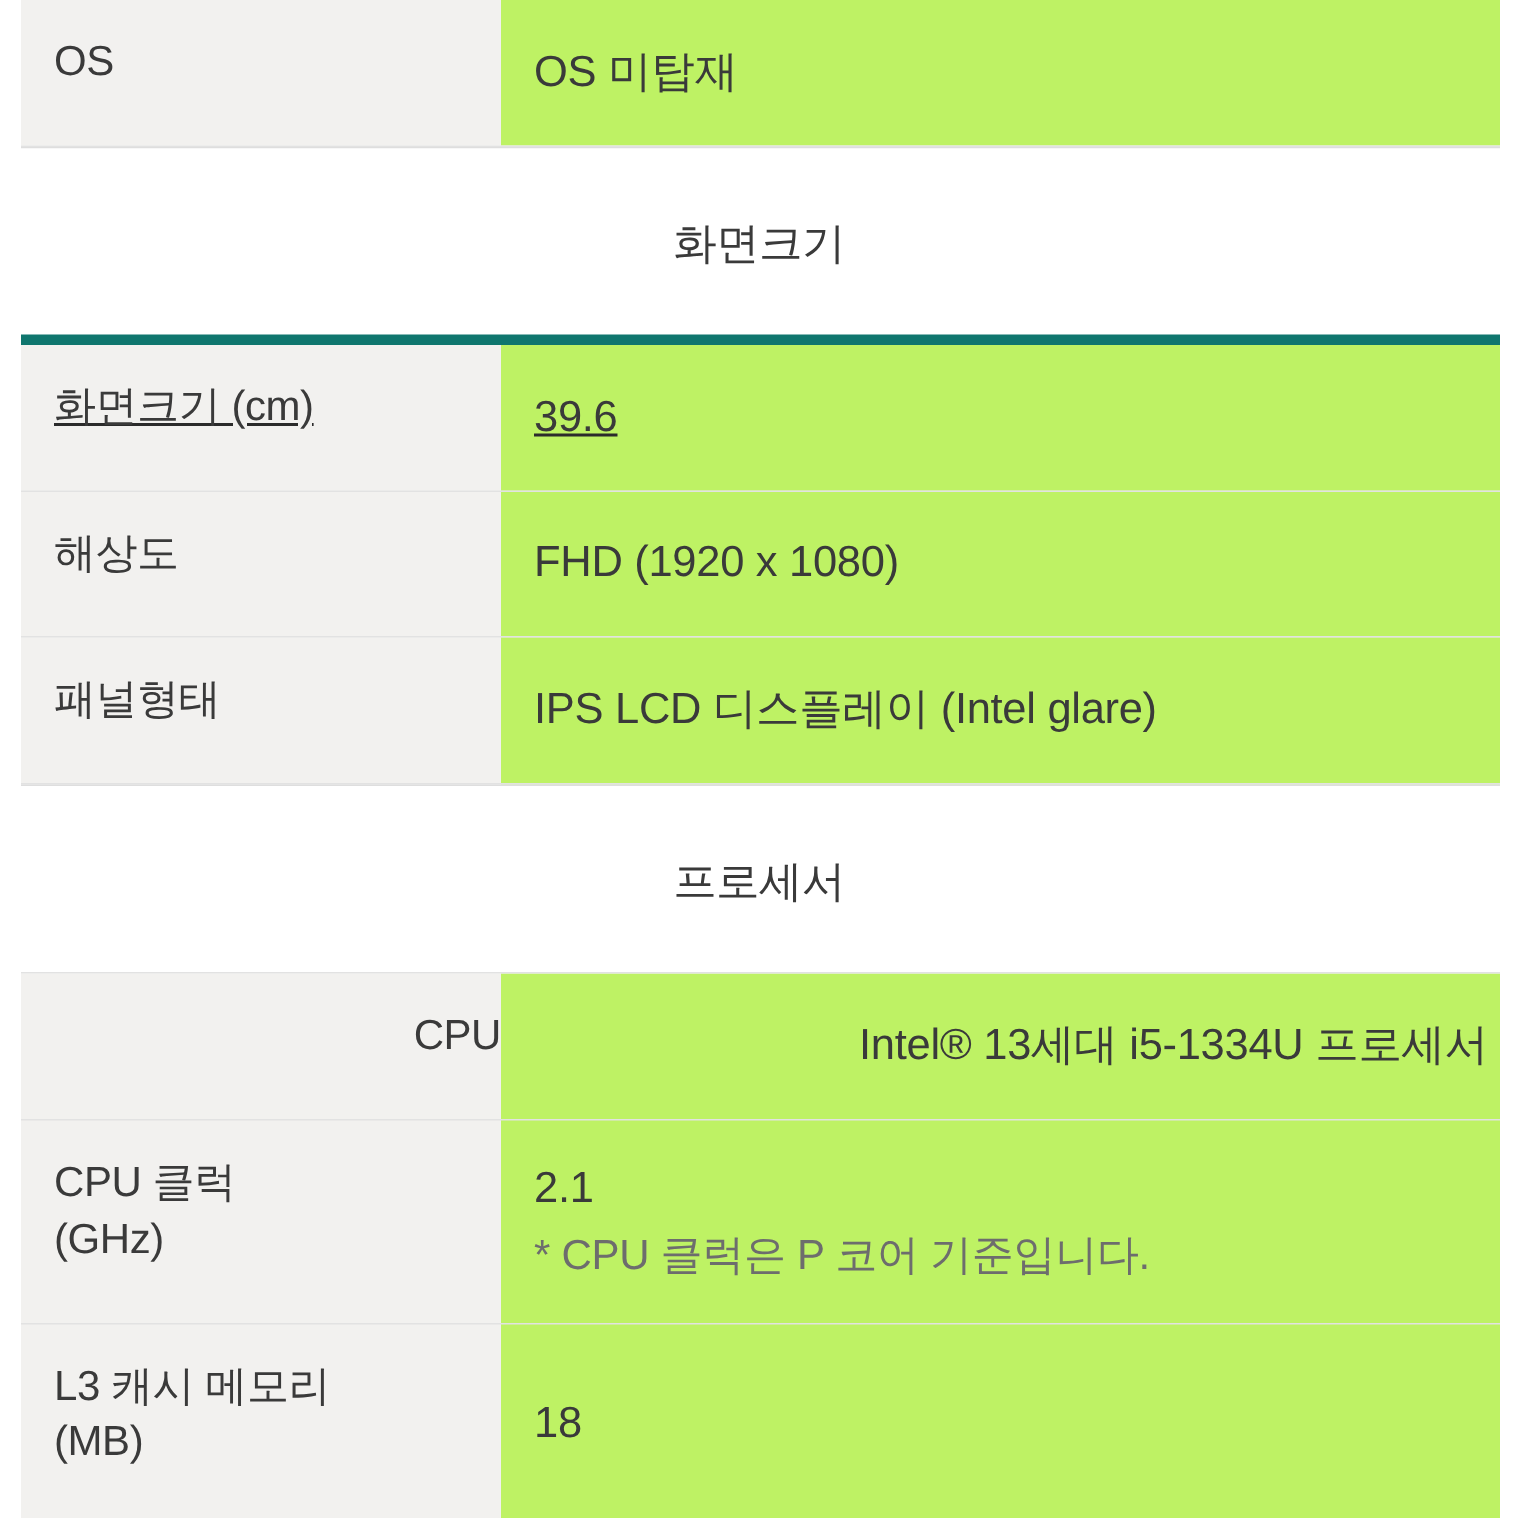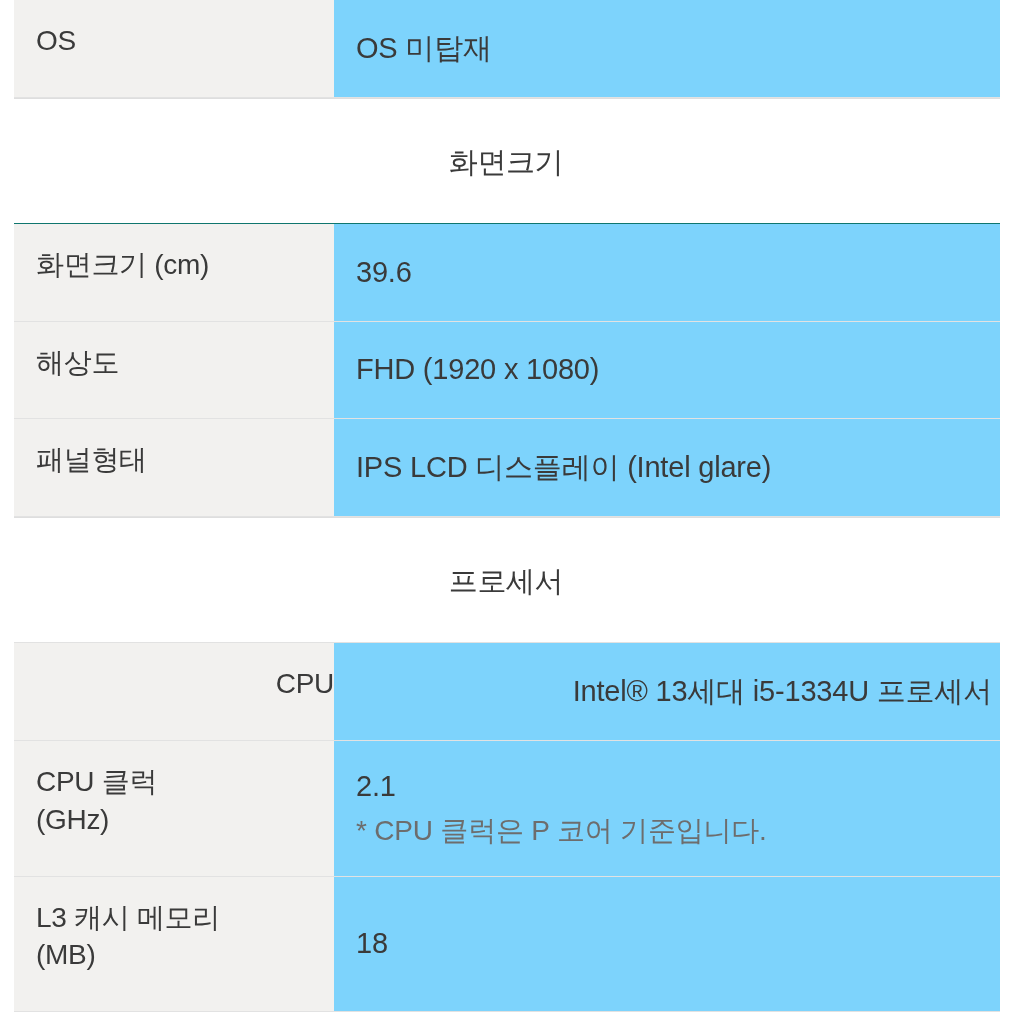--- a/index.html
+++ b/index.html
@@ -57,21 +57,21 @@
   td.label {
     width: 298px;
     background: #f2f1ef;
     font-size: 28px;
     color: #3a3a3a;
     padding: 22px 0 37px 36px;
     line-height: 1.35;
     letter-spacing: -0.3px;
   }
   td.value {
-    background: #7dd3fc;
+    background: #bef264;
     font-size: 29px;
     color: #3a3a3a;
     padding: 22px 20px 22px 22px;
     line-height: 1.35;
     letter-spacing: -0.2px;
   }
   .value .main {
     display: block;
   }
   .value .note {
@@ -120,21 +120,21 @@
     </tbody>
       </table>
 
     <div class="block-sep"></div>
 
     <div class="section-band">
       <span class="section-title">화면크기</span>
     </div>
     <table class="spec-table">
       <tbody>
-          <tr style="border-top:1px solid #0f766e;">
+          <tr style="border-top:7px solid #0f766e;text-decoration:underline;">
         <td class="label">화면크기 (cm)</td>
         <td class="value">
           <span class="main">39.6</span>
         </td>
       </tr>
       <tr>
         <td class="label">해상도</td>
         <td class="value">
           <span class="main">FHD (1920 x 1080)</span>
         </td>

